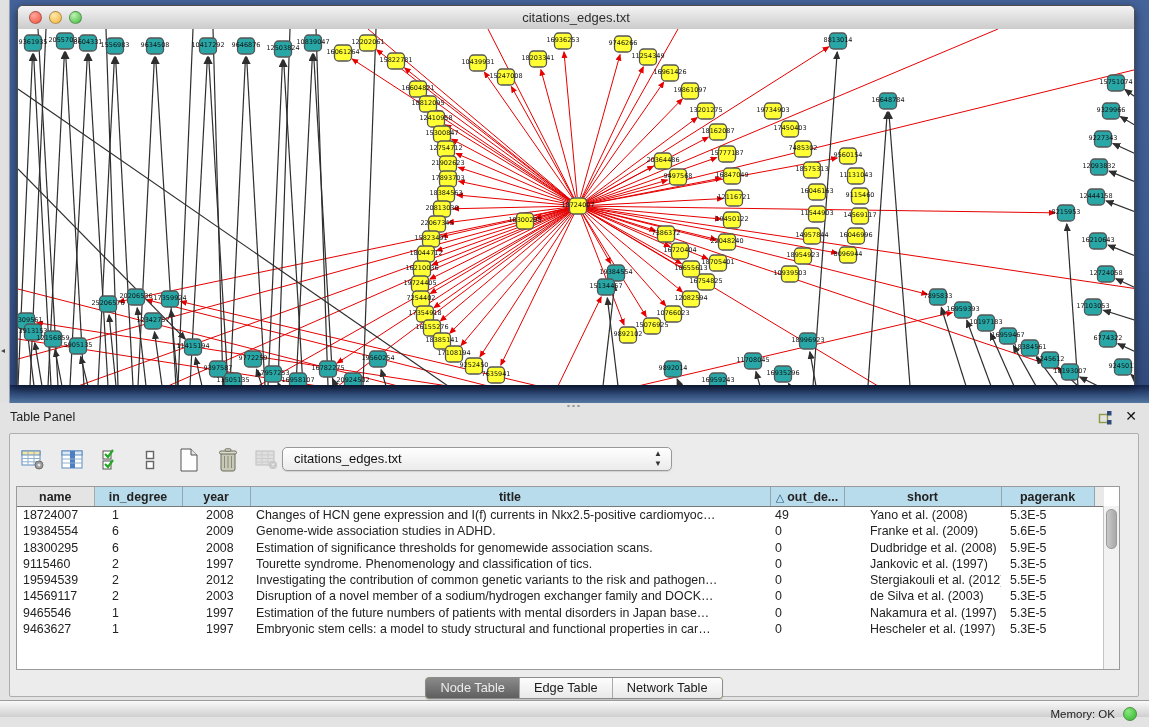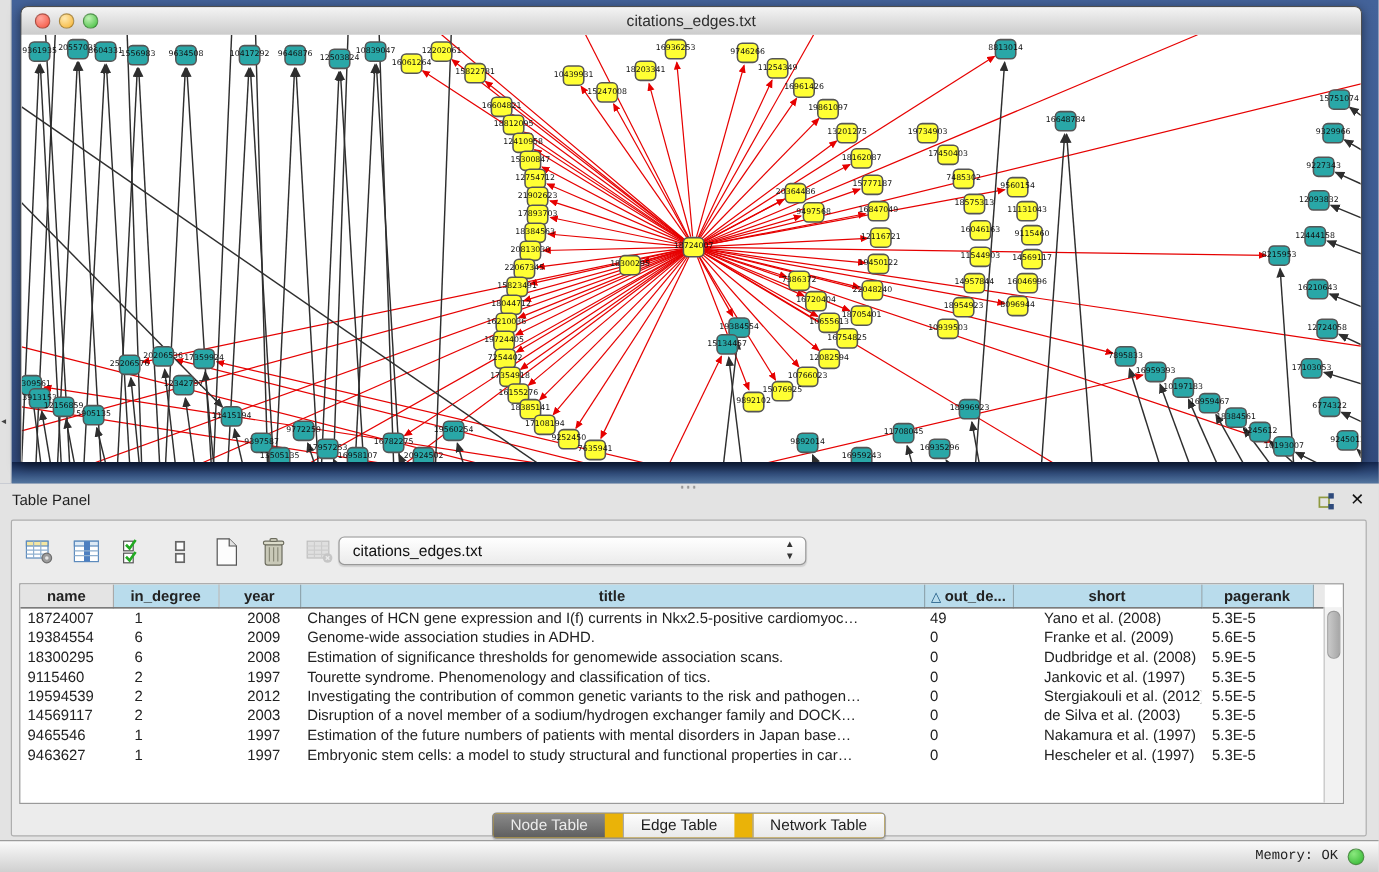--- a/index.html
+++ b/index.html
@@ -69,29 +69,29 @@
   table.grid td:nth-child(6){padding-left:26px;}
   table.grid td:nth-child(7){padding-left:9px;}
   .sort-tri{color:#16527e;font-size:11px;margin-right:3px;}
   .vscroll{position:absolute;right:0;top:19px;bottom:0;width:15px;background:#f2f2f2;
            border-left:1px solid #c4c4c4;}
   .vthumb{position:absolute;left:2px;top:3px;width:9px;height:38px;border-radius:5px;
           background:linear-gradient(90deg,#c9c9c9,#a8a8a8);border:1px solid #9b9b9b;}
 
   .tabsrow{position:absolute;left:0;right:0;top:243px;display:flex;justify-content:center;}
   .segmented{display:inline-flex;height:20px;border:1px solid #8b8b8b;border-radius:4px;overflow:hidden;
-             background:#eab308;box-shadow:0 1px 1px rgba(0,0,0,.15);gap:15px;}
+             background:#84cc16;box-shadow:0 1px 1px rgba(0,0,0,.15);}
   .segment{line-height:20px;font-size:12.8px;padding:0 14px;color:#1c1c1c;cursor:pointer;
            background:linear-gradient(180deg,#fdfdfd,#e9e9e9);border-left:1px solid #a9a9a9;}
   .segment:first-child{border-left:none;}
   .segment.active{background:linear-gradient(180deg,#8a8a8a,#5f5f5f);color:#ececec;}
 
   
-  .statusbar{position:absolute;left:0;top:700px;width:1149px;height:27px;
-             background:linear-gradient(180deg,#fafafa,#cfcfcf);border-top:1px solid #9b9b9b;box-sizing:border-box;font-family:Liberation Mono, monospace;}
+  .statusbar{position:absolute;left:0;top:700px;width:1149px;height:17px;
+             background:linear-gradient(180deg,#fafafa,#cfcfcf);border-top:1px solid #9b9b9b;box-sizing:border-box;}
   .memory{position:absolute;right:34px;top:0;line-height:26px;font-size:11.5px;color:#222;}
   .memdot{position:absolute;right:12px;top:6px;width:14px;height:14px;border-radius:50%;
           background:radial-gradient(circle at 35% 30%,#8ae87e,#2eb52e);border:1px solid #4c8f44;box-sizing:border-box;}
 </style>
 </head>
 <body>
 
 <div id="app">
 
   <div class="desktop">

